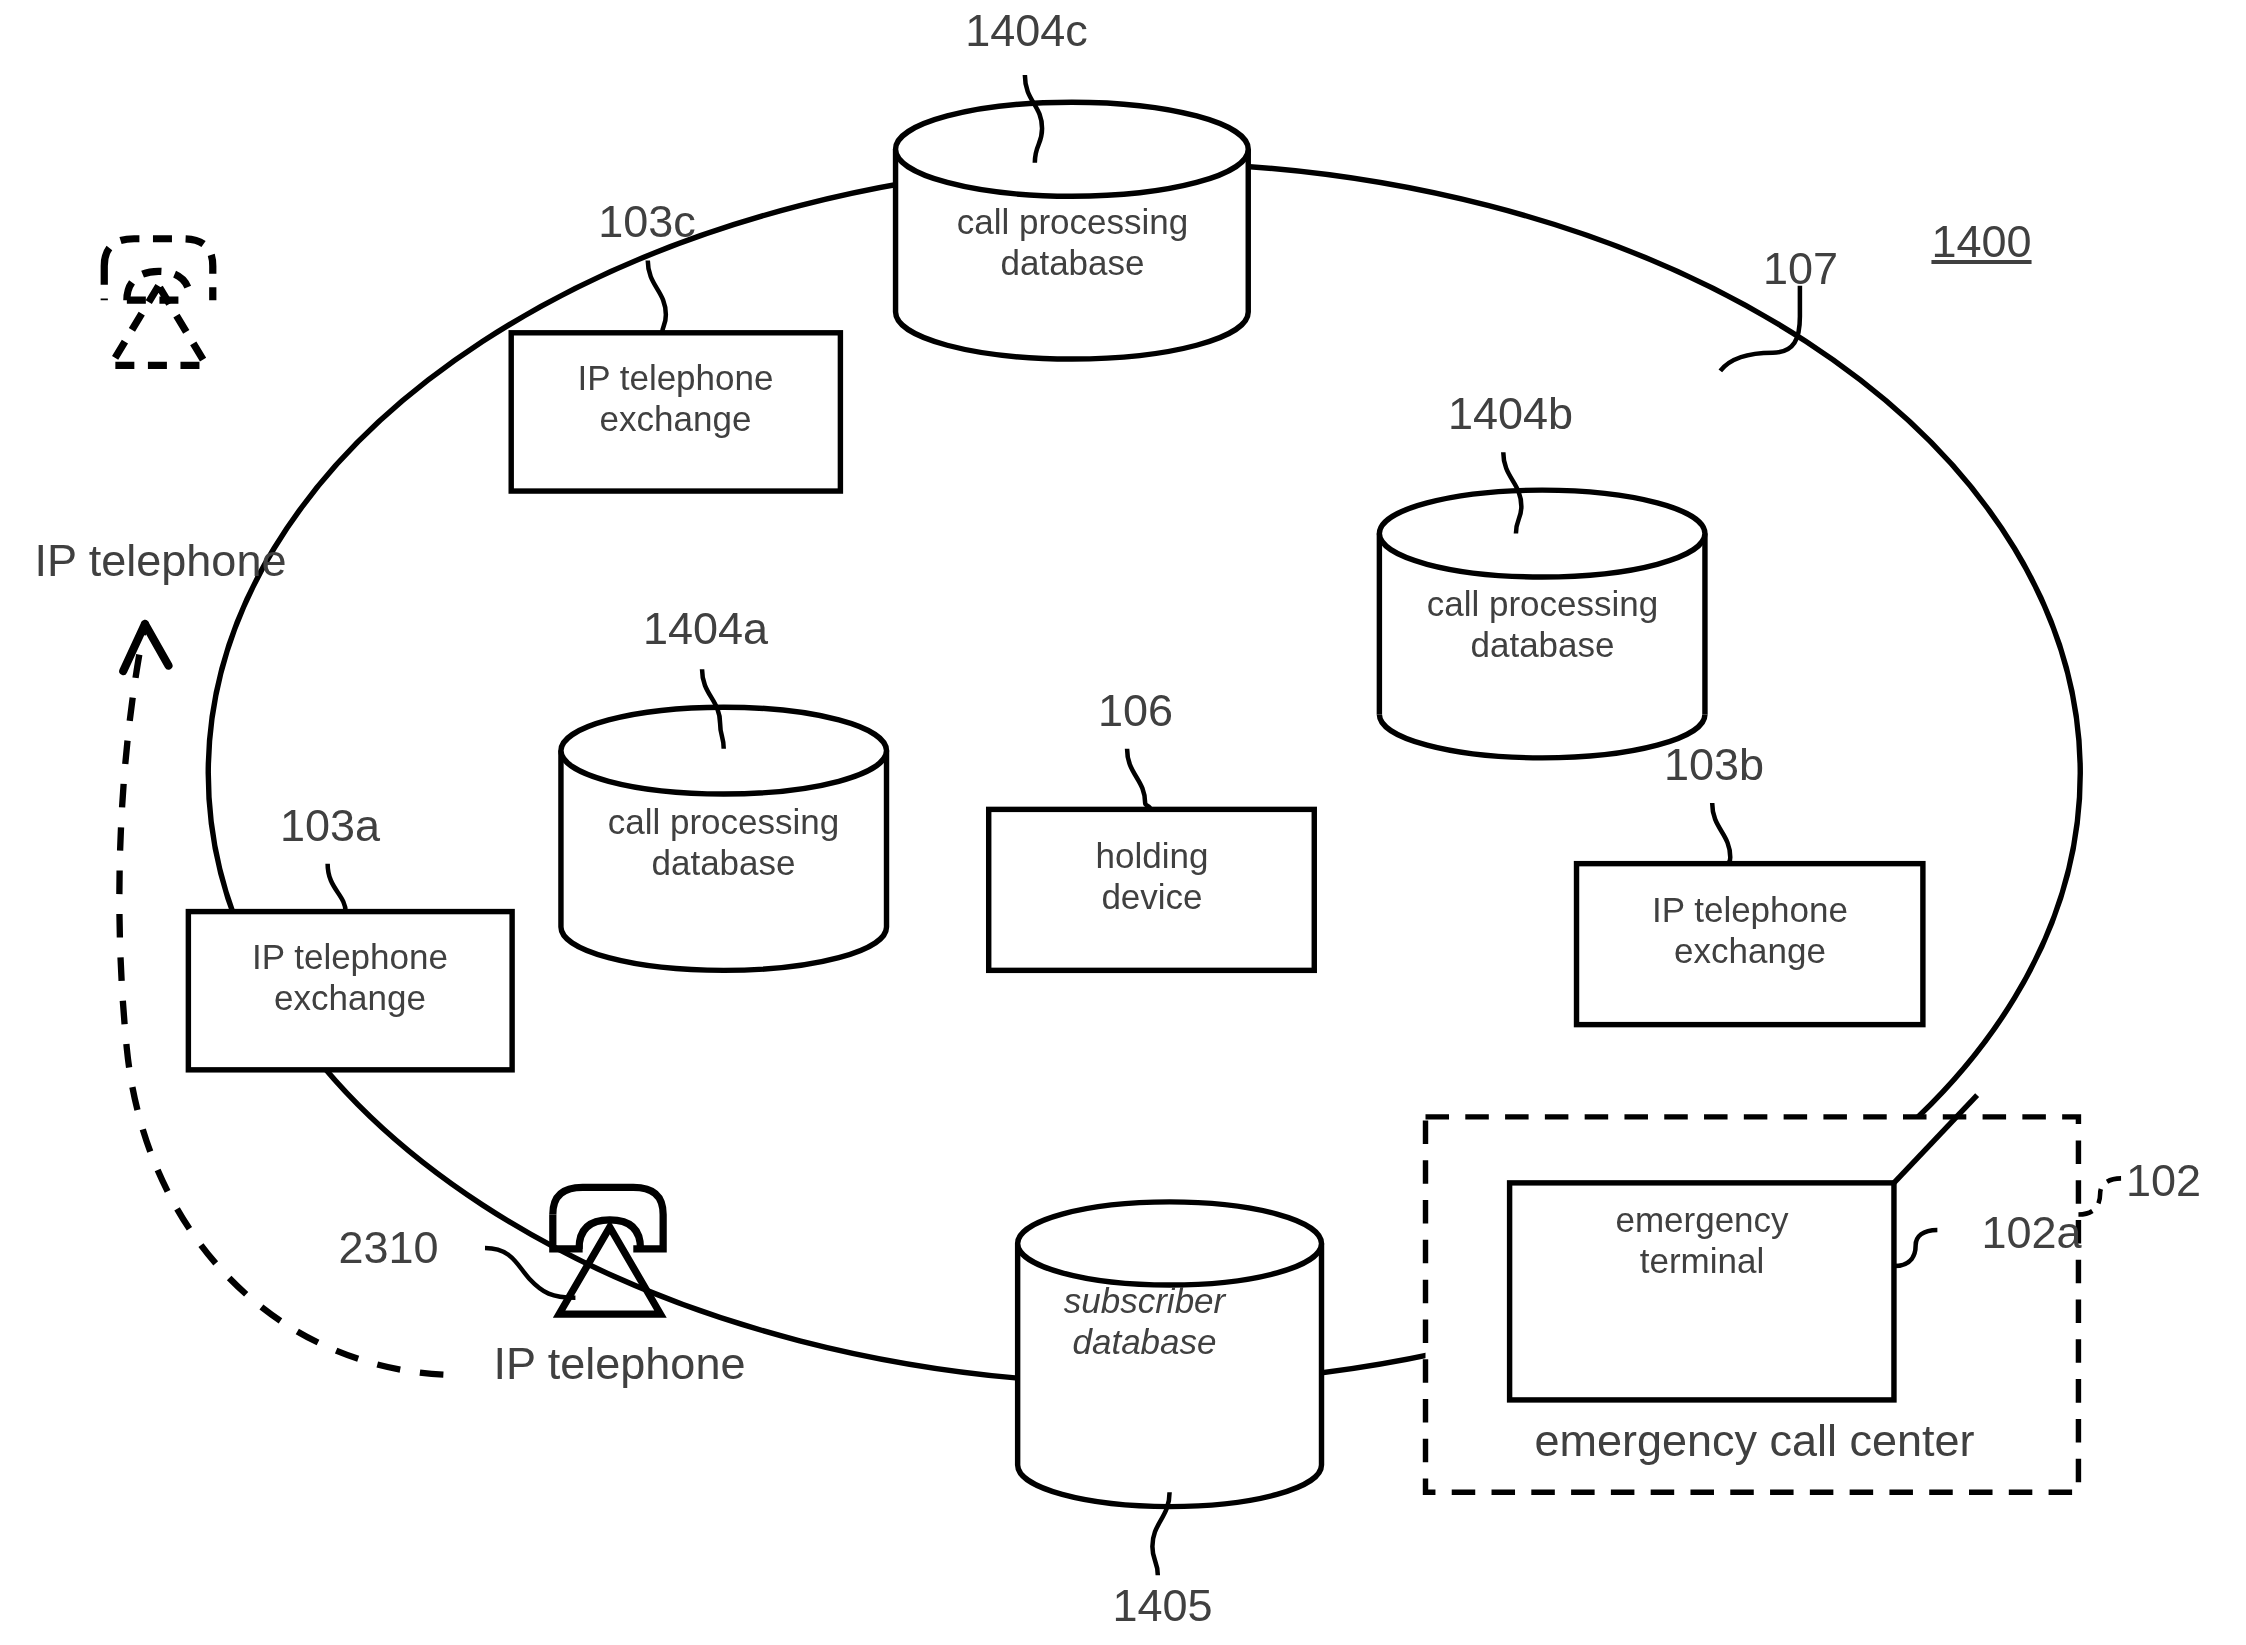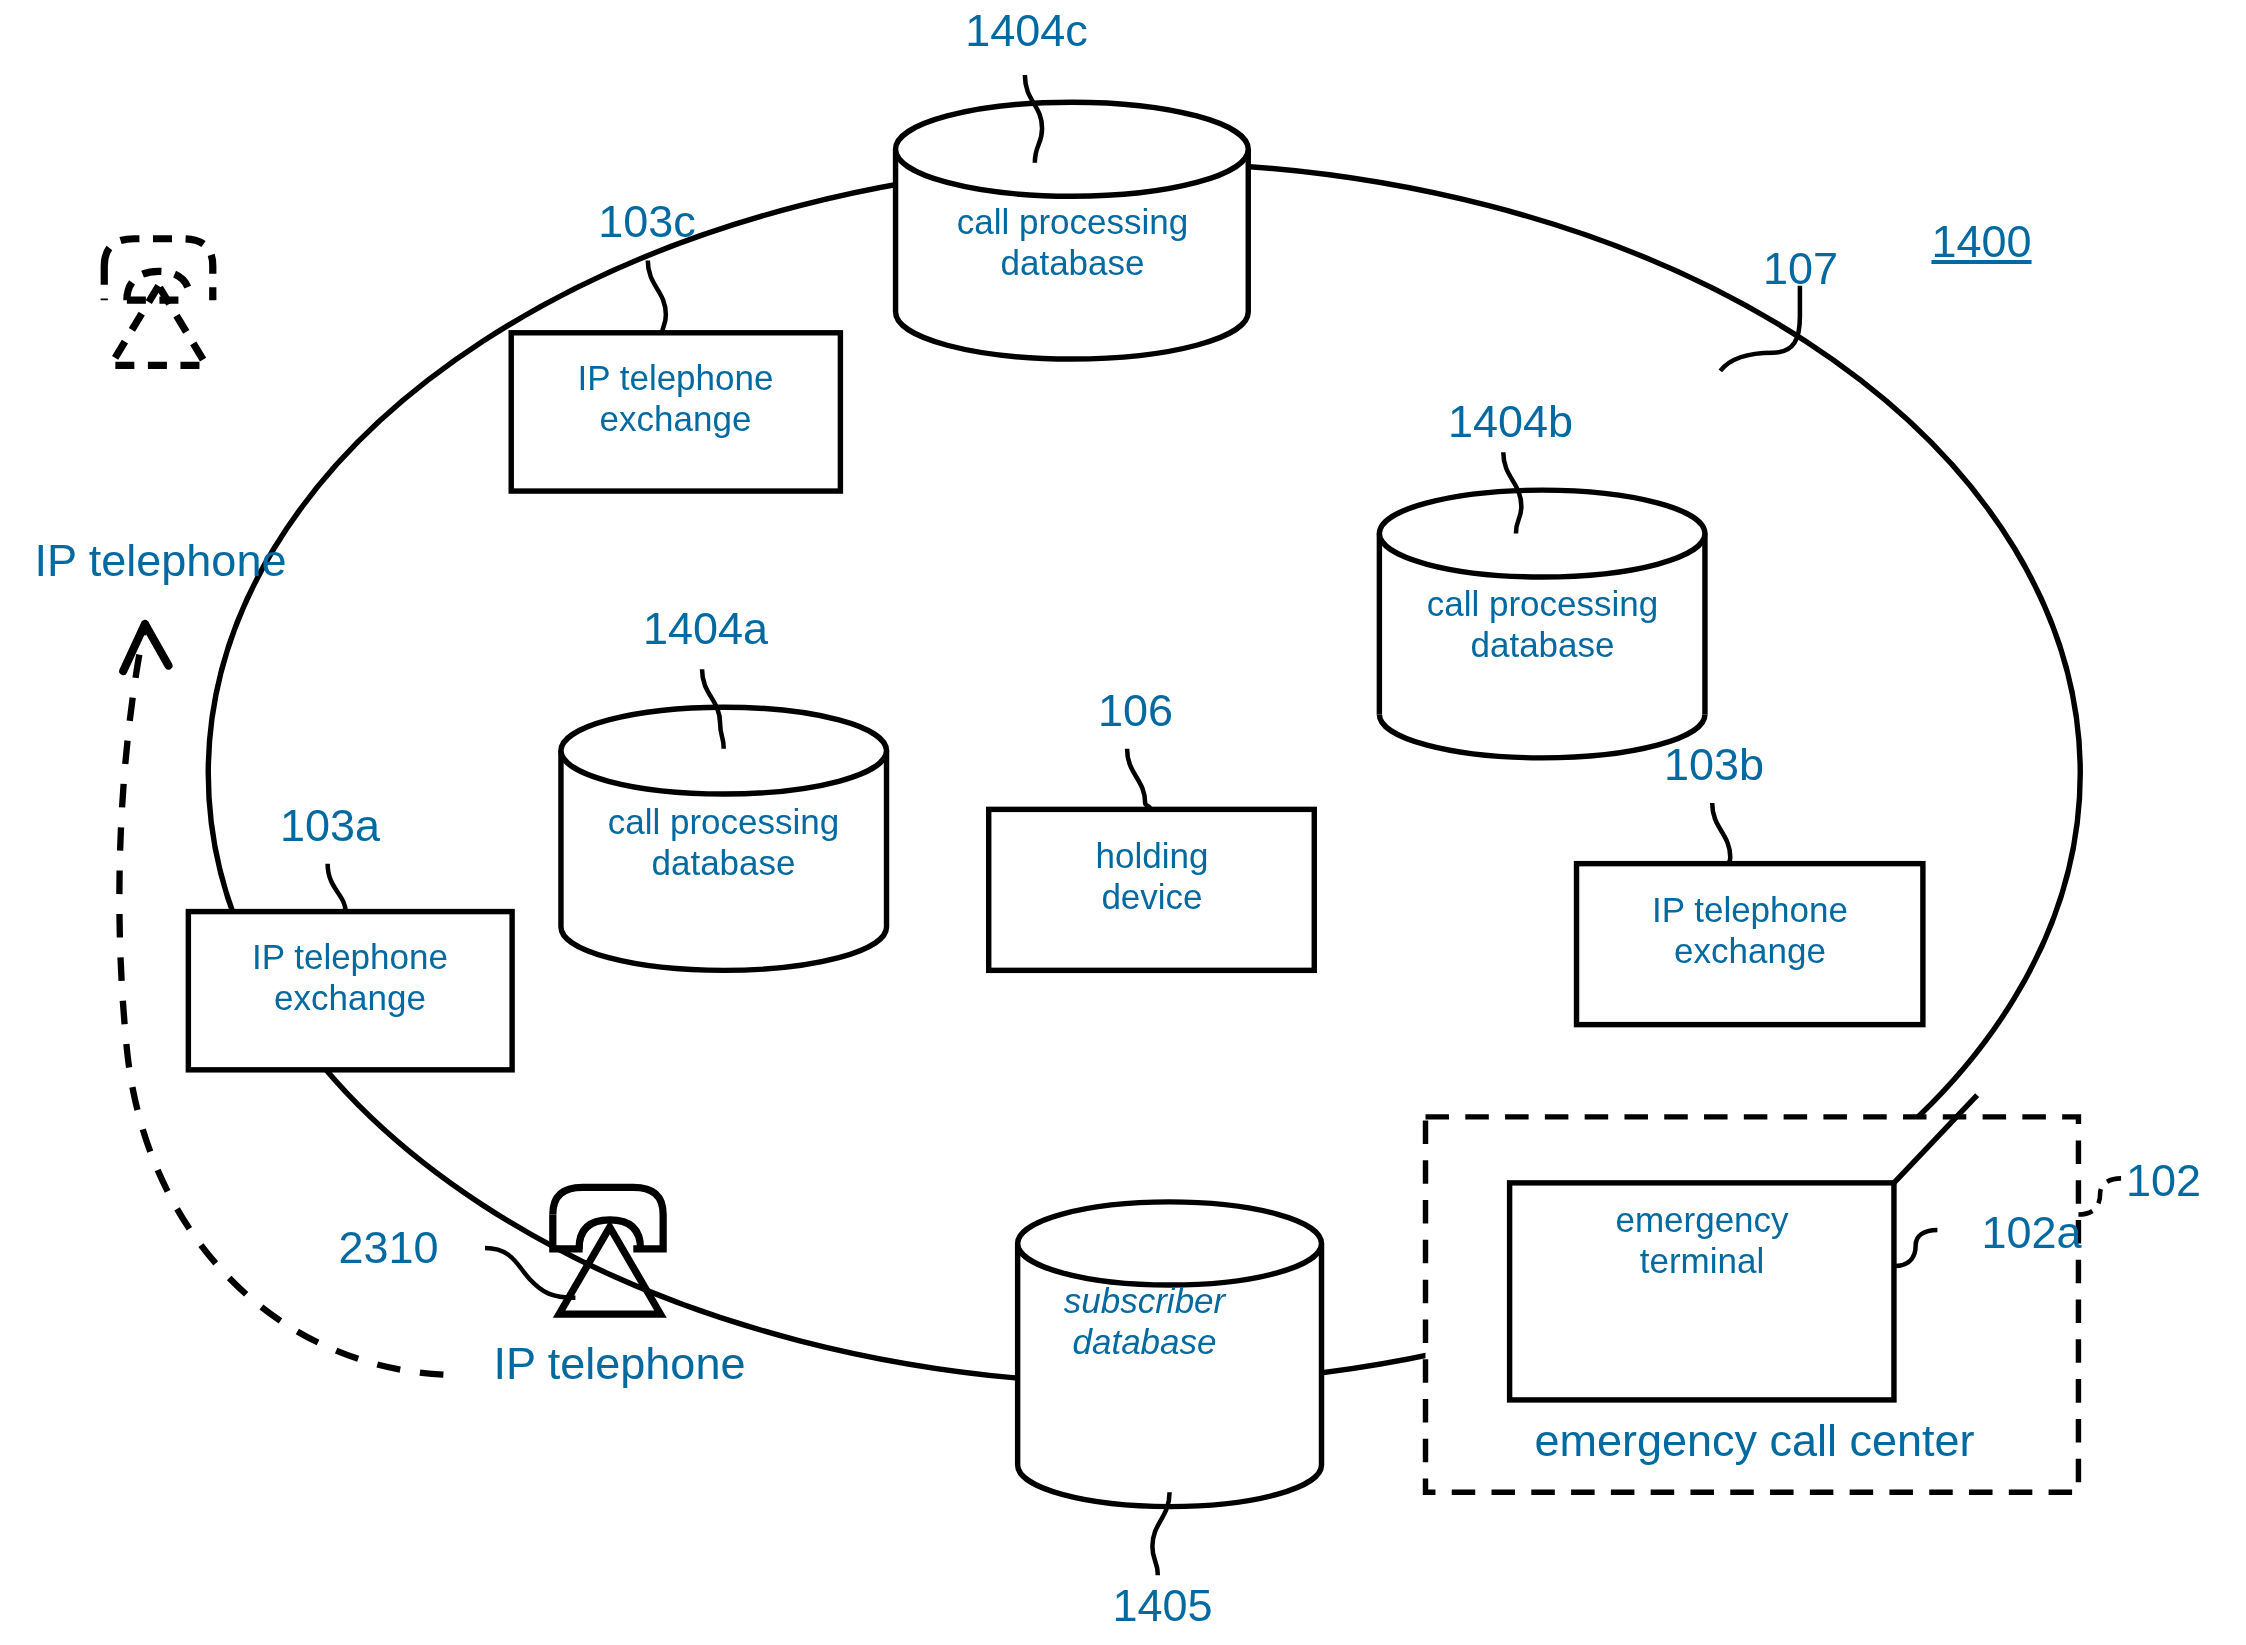--- a/index.html
+++ b/index.html
@@ -20,21 +20,21 @@
     position: absolute;
     left: 0;
     top: 0;
     width: 2246px;
     height: 1645px;
   }
   .txt {
     position: absolute;
     text-align: center;
     line-height: 1.12;
-    color: #0369a1;
+    color: #404040;
     white-space: nowrap;
     font-family: "Liberation Sans", sans-serif;
   }
   .ref {
     font-size: 45px;
   }
   .boxlabel {
     font-size: 35px;
     line-height: 1.18;
   }
@@ -140,21 +140,21 @@
   </svg>
 
   <div class="txt figref" style="left:1900px; top:217px; width:163px;">1400</div>
 
   <div class="txt ref" style="left:1719px; top:244px; width:163px;">107</div>
 
   <div class="txt ref" style="left:534px; top:197px; width:226px;">103c</div>
 
   <div class="txt ref" style="left:909px; top:6.3px; width:235px;">1404c</div>
 
-  <div class="txt ref" style="left:1393px; top:389px; width:235px;margin-top:8px;">1404b</div>
+  <div class="txt ref" style="left:1393px; top:389px; width:235px;">1404b</div>
 
   <div class="txt ref" style="left:588px; top:604px; width:235px;">1404a</div>
 
   <div class="txt ref" style="left:1045px; top:686px; width:181px;text-align:center;">106</div>
 
   <div class="txt ref" style="left:1601px; top:740px; width:226px;">103b</div>
 
   <div class="txt ref" style="left:217px; top:801px; width:226px;">103a</div>
 
   <div class="txt ref" style="left:280px; top:1223px; width:217px;">2310</div>

